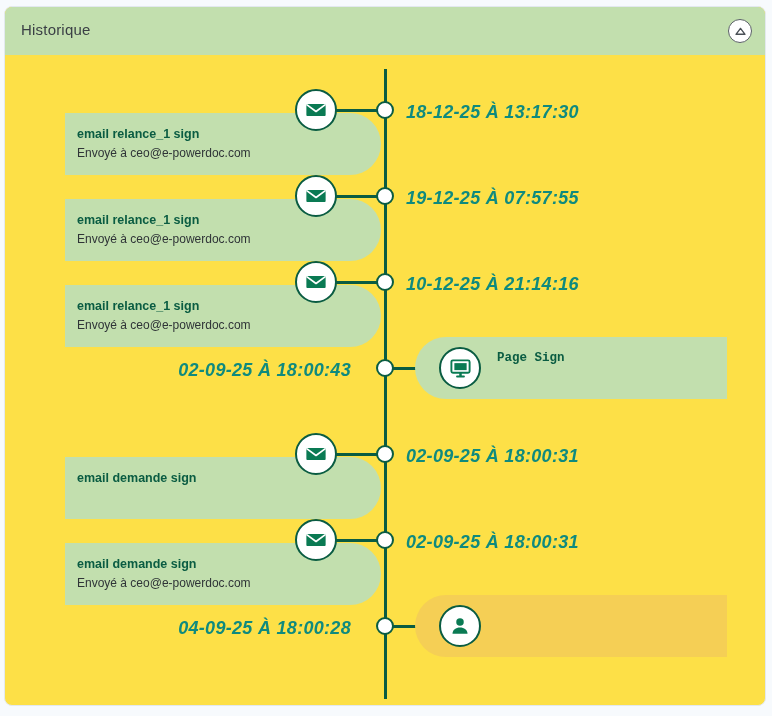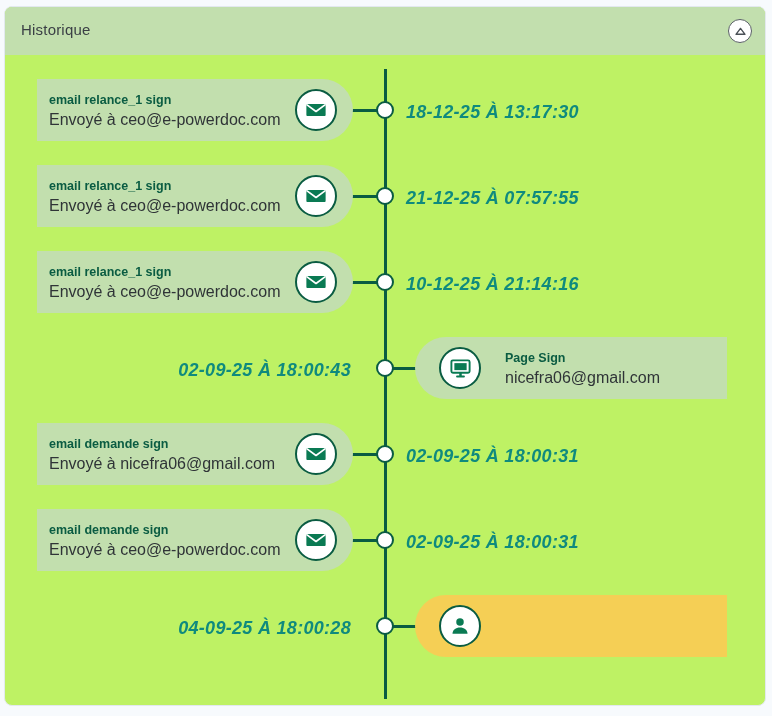--- a/index.html
+++ b/index.html
@@ -13,21 +13,21 @@
     font-family: "Liberation Sans", sans-serif;
     overflow: hidden;
   }
 
   .panel {
     position: absolute;
     left: 4px;
     top: 6px;
     width: 762px;
     height: 700px;
-    background: #bef264;
+    background: #fde047;
     border: 1px solid #e3e9ef;
     border-radius: 8px;
     box-sizing: border-box;
     overflow: hidden;
   }
 
   .panel-header {
     position: absolute;
     left: 0;
     top: 0;
@@ -117,52 +117,53 @@
 
   
   .card {
     position: absolute;
     top: 0;
     height: 62px;
     box-sizing: border-box;
     z-index: 2;
   }
   .entry.left .card {
-    left: 32px;
+    left: 60px;
     width: 316px;
     background: #c2dfae;
     border-radius: 0 34px 34px 0;
+    margin-top: 34px;
   }
   .entry.right .card {
     left: 410px;
     width: 312px;
     background: #c2dfae;
     border-radius: 34px 0 0 34px;
   }
   .entry.right.highlight .card {
     background: #f5cf55;
   }
 
   .card-text {
     position: absolute;
     top: 13px;
   }
   .entry.left .card-text  { left: 12px; width: 250px; }
-  .entry.right .card-text { left: 90px; width: 220px; }
+  .entry.right .card-text { left: 82px; width: 220px; font-family: Liberation Mono, monospace; }
 
   .card-title {
     font-size: 12.5px;
     font-weight: bold;
     color: #0a5c42;
     line-height: 16px;
     white-space: nowrap;
   }
   .card-sub {
     margin-top: 4px;
-    font-size: 16px;
+    font-size: 12px;
     color: #2f3437;
     line-height: 15px;
     white-space: nowrap;
   }
 
   
   .icon-badge {
     position: absolute;
     top: 50%;
     margin-top: -21px;
@@ -237,21 +238,21 @@
               <div class="card-title">email relance_1 sign</div>
               <div class="card-sub">Envoyé à ceo@e-powerdoc.com</div>
             </div>
           </div>
           <div class="icon-badge">
             <svg width="22" height="22" viewBox="0 0 24 24" aria-hidden="true">
               <path d="M2.5 5.5h19a1 1 0 0 1 1 1v11a1 1 0 0 1-1 1h-19a1 1 0 0 1-1-1v-11a1 1 0 0 1 1-1z" fill="#0a7a53"></path>
               <path d="M2.2 6.4 L12 13.6 L21.8 6.4" fill="none" stroke="#ffffff" stroke-width="1.9" stroke-linecap="round" stroke-linejoin="round"></path>
             </svg>
           </div>
-          <div class="timestamp">21-12-25 À 07:57:55</div>
+          <div class="timestamp">19-12-25 À 07:57:55</div>
         </div>
         <div class="entry left" style="top: 196px;">
           <div class="connector"></div>
           <div class="node"></div>
           <div class="card">
             <div class="card-text">
               <div class="card-title">email relance_1 sign</div>
               <div class="card-sub">Envoyé à ceo@e-powerdoc.com</div>
             </div>
           </div>
@@ -262,40 +263,38 @@
             </svg>
           </div>
           <div class="timestamp">10-12-25 À 21:14:16</div>
         </div>
         <div class="entry right" style="top: 282px;">
           <div class="connector"></div>
           <div class="node"></div>
           <div class="card">
             <div class="card-text">
               <div class="card-title">Page Sign</div>
-              <div class="card-sub">nicefra06@gmail.com</div>
             </div>
           </div>
           <div class="icon-badge">
             <svg width="23" height="23" viewBox="0 0 24 24" aria-hidden="true">
               <rect x="2.5" y="3.5" width="19" height="13" rx="1.6" fill="none" stroke="#0a7a53" stroke-width="2"></rect>
               <rect x="5.6" y="6.4" width="12.8" height="7.3" fill="#0a7a53"></rect>
               <rect x="10.7" y="16.6" width="2.6" height="3.4" fill="#0a7a53"></rect>
               <rect x="7.4" y="19.4" width="9.2" height="2" rx="1" fill="#0a7a53"></rect>
             </svg>
           </div>
           <div class="timestamp">02-09-25 À 18:00:43</div>
         </div>
         <div class="entry left" style="top: 368px;">
           <div class="connector"></div>
           <div class="node"></div>
           <div class="card">
             <div class="card-text">
               <div class="card-title">email demande sign</div>
-              <div class="card-sub">Envoyé à nicefra06@gmail.com</div>
             </div>
           </div>
           <div class="icon-badge">
             <svg width="22" height="22" viewBox="0 0 24 24" aria-hidden="true">
               <path d="M2.5 5.5h19a1 1 0 0 1 1 1v11a1 1 0 0 1-1 1h-19a1 1 0 0 1-1-1v-11a1 1 0 0 1 1-1z" fill="#0a7a53"></path>
               <path d="M2.2 6.4 L12 13.6 L21.8 6.4" fill="none" stroke="#ffffff" stroke-width="1.9" stroke-linecap="round" stroke-linejoin="round"></path>
             </svg>
           </div>
           <div class="timestamp">02-09-25 À 18:00:31</div>
         </div>

